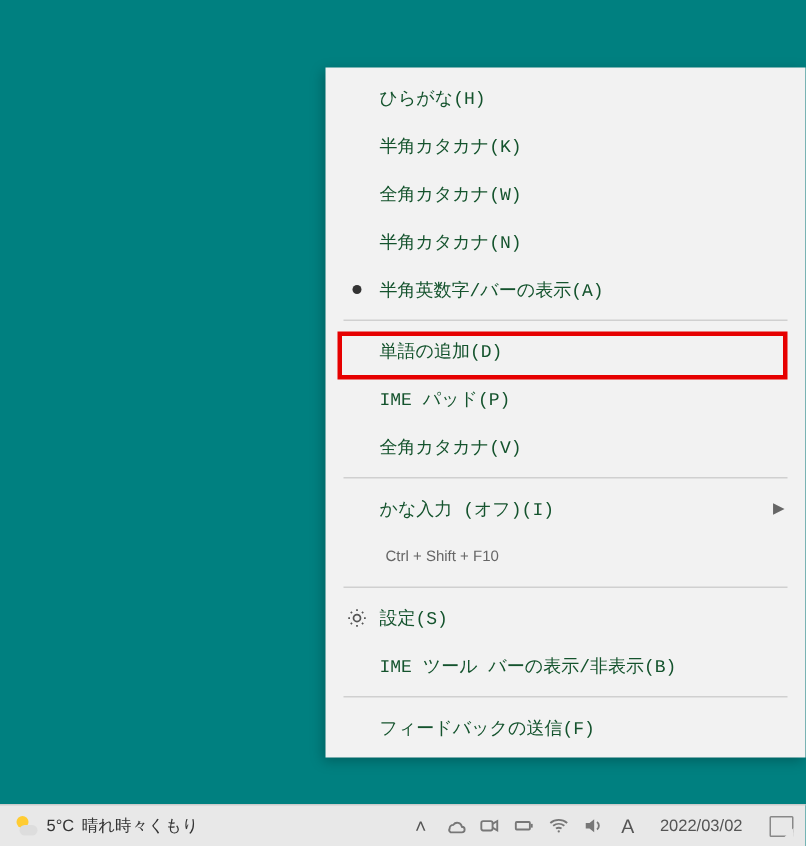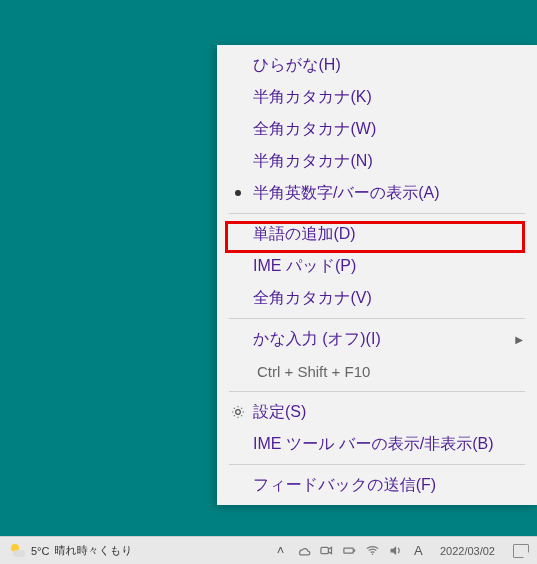--- a/index.html
+++ b/index.html
@@ -41,27 +41,28 @@
       height: 6px;
       border-radius: 50%;
       background: #333;
     }
     .gear {
       width: 14px;
       height: 14px;
     }
     .menu-label {
       flex: 1;
-      color: #4c1d95;
-      font-size: 16px;
+      color: #14532d;
+      font-size: 12px;
       padding-left: 4px;
+      font-family: Liberation Mono, monospace;
     }
     .menu-shortcut {
       color: #666;
-      font-size: 15px;
+      font-size: 10px;
       margin-left: 8px;
     }
     .menu-arrow {
       color: #666;
       font-size: 10px;
       margin-left: 6px;
     }
     .separator {
       height: 1px;
       background: #d0d0d0;

